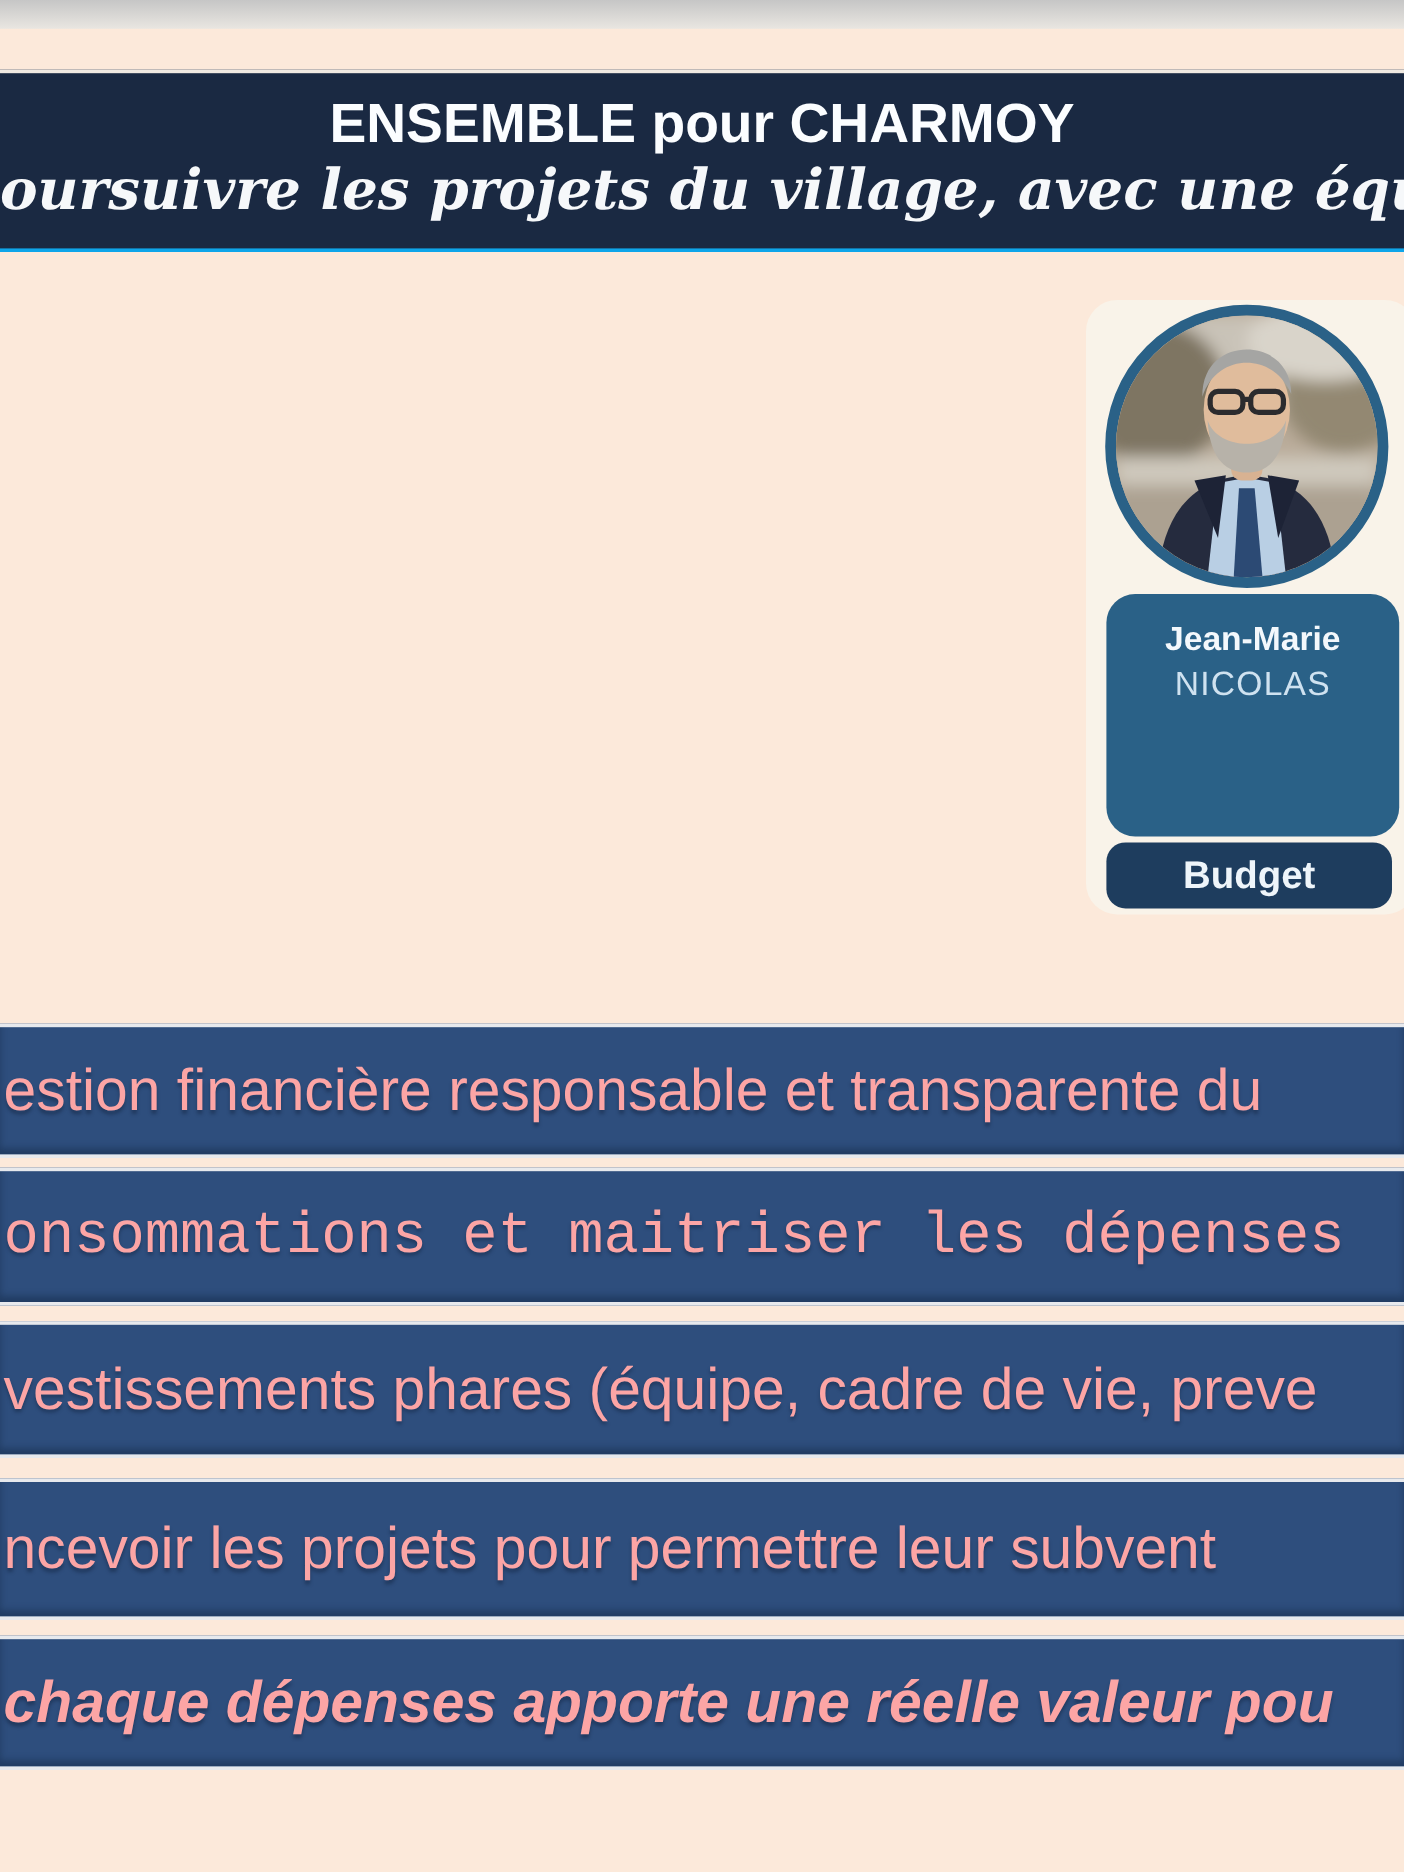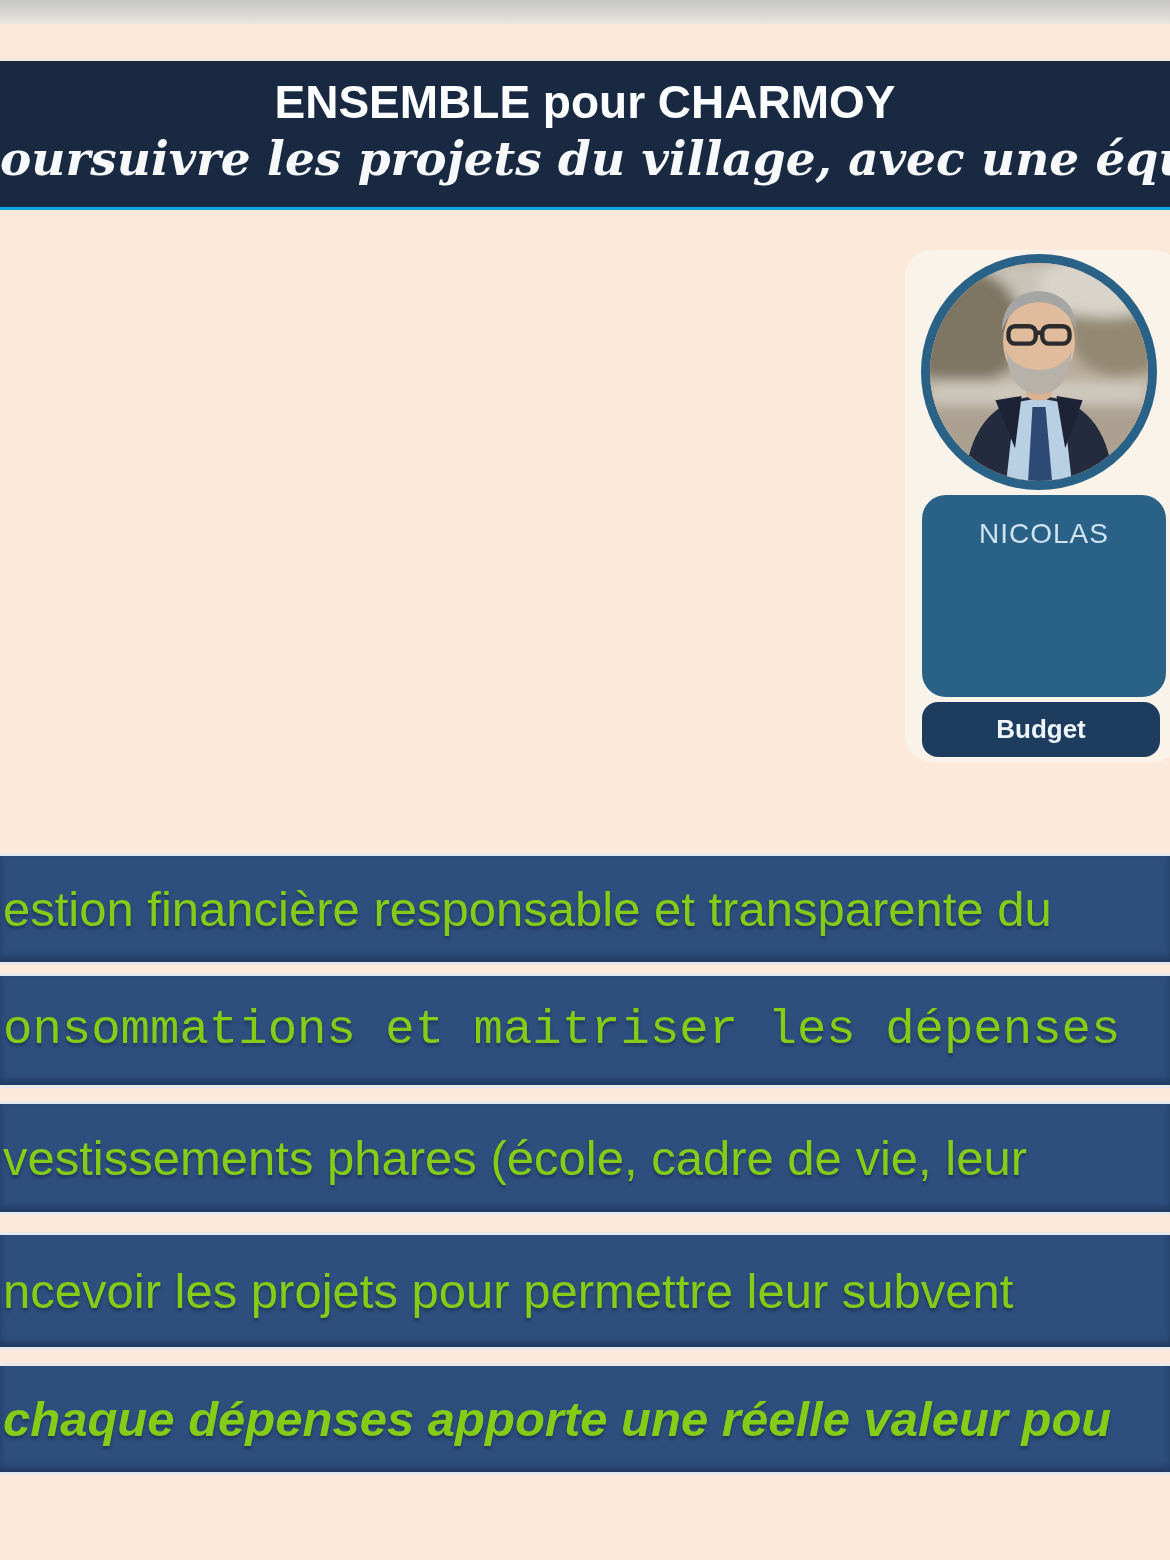--- a/index.html
+++ b/index.html
@@ -82,33 +82,33 @@
   }
   .name-first{font-size:28px;font-weight:bold;line-height:36px;color:#f3f8fc;}
   .name-last{font-size:28px;font-weight:normal;line-height:38px;color:#cfe2f0;letter-spacing:1px;}
   .name-role{margin-top:26px;font-size:26px;color:#b7d0e2;}
   .badge-pill{
     position:absolute;left:17px;top:452px;width:238px;height:55px;
     background:var(--pill-navy,#1e3d5e);
     border-radius:16px;
     text-align:center;
     line-height:55px;
-    font-size:26px;
+    font-size:32px;
     font-weight:bold;
     color:#eef5fa;
   }
   
   .bar{
     position:absolute;left:0;width:100%;
     background:var(--bar-blue,#2e4e7d);
     border-top:3px solid #e7e9ed;
     border-bottom:3px solid #e7e9ed;
     box-sizing:border-box;
     box-shadow:inset 0 -5px 6px rgba(10,25,50,0.35);
-    color:#84cc16;
+    color:#fca5a5;
     font-size:49px;
     white-space:nowrap;
     overflow:hidden;
     padding-left:3px;
     text-shadow:0 3px 3px rgba(10,20,40,0.35);
   }
   .bar-1{top:853px;height:112px;line-height:106px;}
   .bar-2{top:973px;height:115px;line-height:109px;font-family:Liberation Mono, monospace;}
   .bar-3{top:1101px;height:114px;line-height:108px;}
   .bar-4{top:1232px;height:118px;line-height:112px;}
@@ -158,24 +158,25 @@
         <path d="M70 80 C72 112 86 120 100 120 C114 120 128 112 130 80 C122 104 78 104 70 80 Z" fill="#b7b2a9"></path>
 
         <path d="M66 62 C66 36 84 26 100 26 C118 26 134 38 134 60 C126 42 112 36 100 36 C86 36 72 44 66 62 Z" fill="#a5a5a3"></path>
 
         <rect x="72" y="58" width="25" height="16" rx="6" fill="none" stroke="#2b2b2e" stroke-width="4"></rect>
         <rect x="103" y="58" width="25" height="16" rx="6" fill="none" stroke="#2b2b2e" stroke-width="4"></rect>
         <line x1="97" y1="64" x2="103" y2="64" stroke="#2b2b2e" stroke-width="4"></line>
       </svg>
     </div>
     <div class="name-box">
+      <div class="name-first">Jean-Marie</div>
       <div class="name-last">NICOLAS</div>
     </div>
     <div class="badge-pill">Budget</div>
   </aside>
 
   <div class="bar bar-1">estion financière responsable et transparente du</div>
   <div class="bar bar-2">onsommations et maitriser les dépenses</div>
-  <div class="bar bar-3">vestissements phares (école, cadre de vie, leur</div>
+  <div class="bar bar-3">vestissements phares (équipe, cadre de vie, preve</div>
   <div class="bar bar-4">ncevoir les projets pour permettre leur subvent</div>
   <div class="bar bar-5">chaque dépenses apporte une réelle valeur pou</div>
 
 </div>
 
 </body></html>

